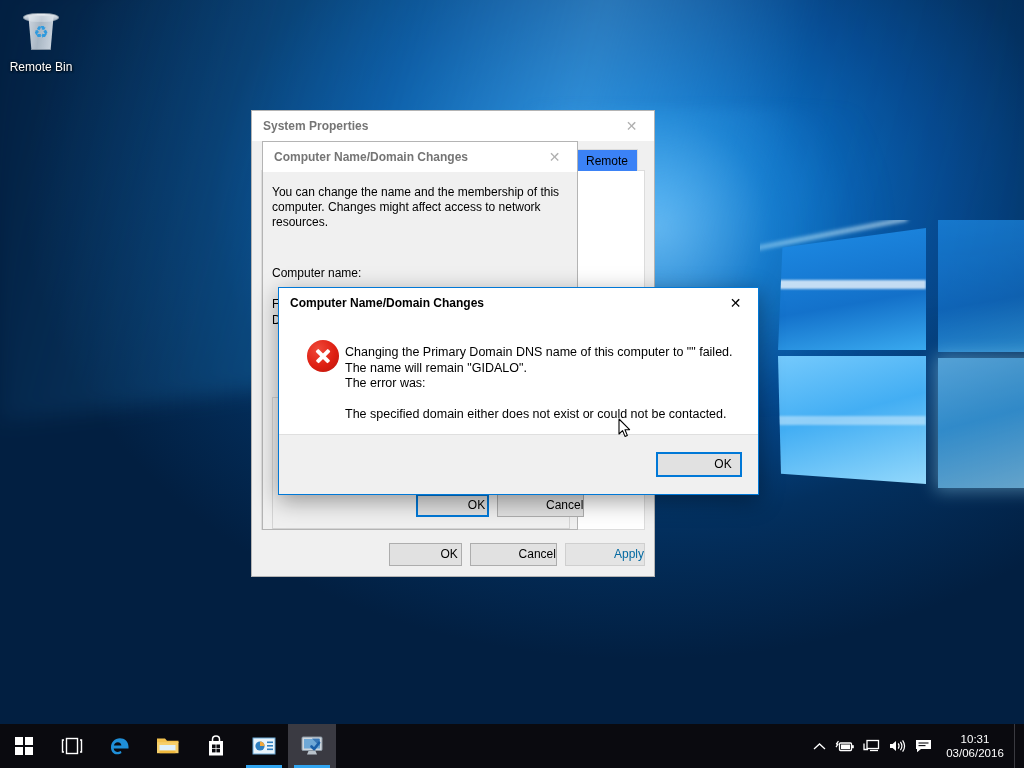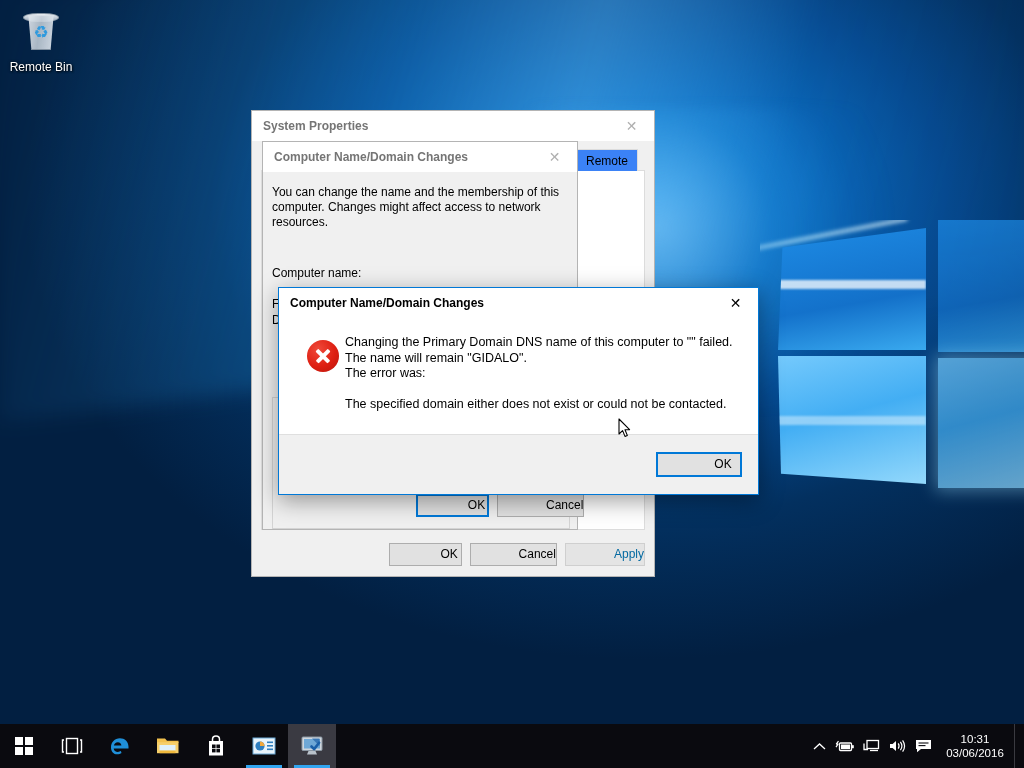--- a/index.html
+++ b/index.html
@@ -294,21 +294,21 @@
     position: absolute;
     left: 50%; top: 50%;
     width: 17px; height: 3.6px;
     background: #fff;
     border-radius: 1px;
   }
   #err-icon .x1 { transform: translate(-50%,-50%) rotate(45deg); }
   #err-icon .x2 { transform: translate(-50%,-50%) rotate(-45deg); }
   #err-text {
     position: absolute;
-    left: 66px; top: 17px; right: 12px;
+    left: 66px; top: 27px; right: 12px;
     font-size: 12.5px;
     line-height: 15.5px;
     color: #000;
     white-space: pre-wrap;
   }
   #err-footer {
     position: absolute;
     left: 0; right: 0; bottom: 0;
     height: 60px;
     background: #f0f0f0;

